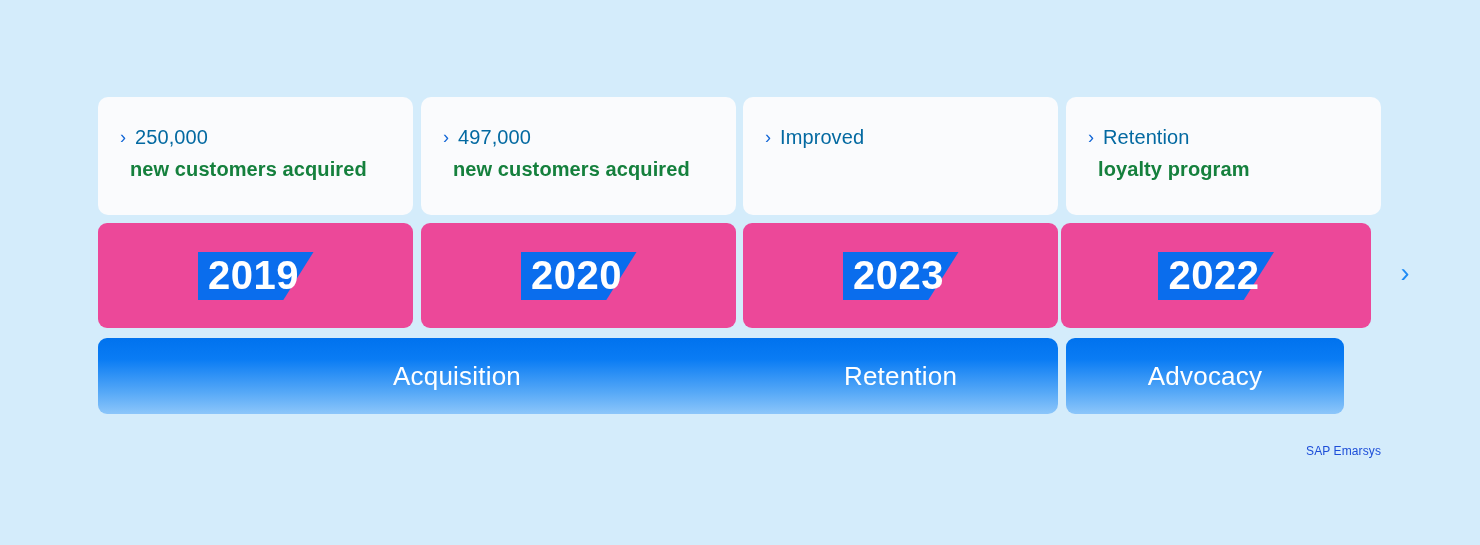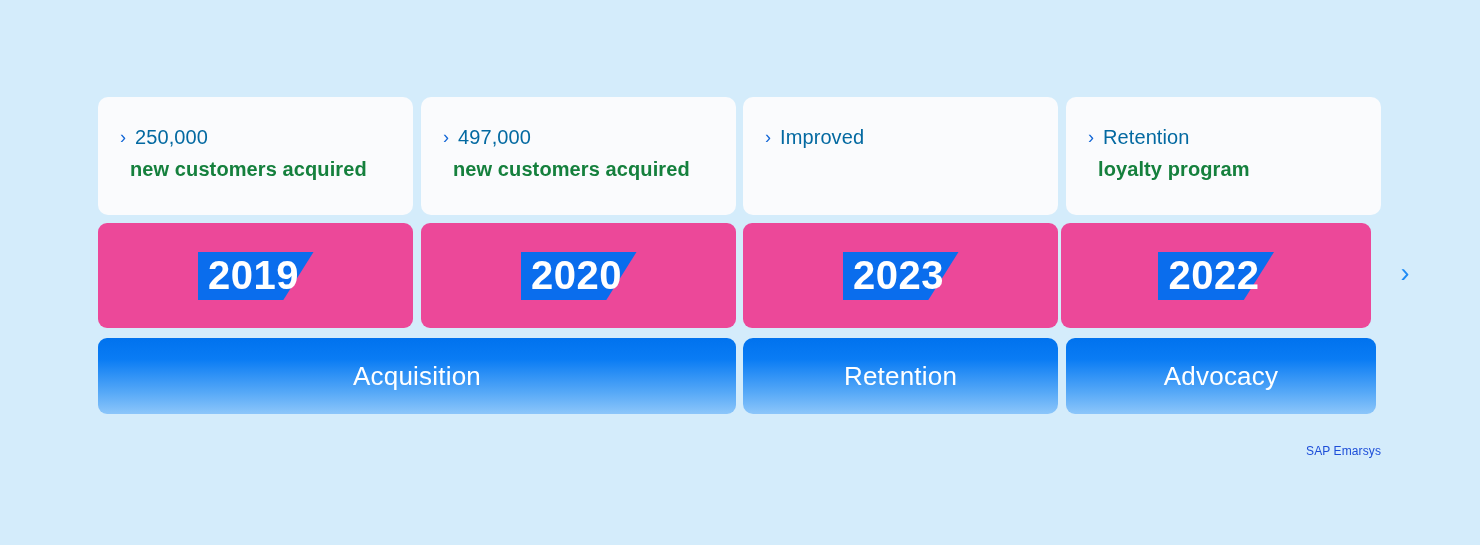--- a/index.html
+++ b/index.html
@@ -208,29 +208,29 @@
     </div>
   </div>
 
   <div class="year-block" id="year-block-3" style="left: 1061px; width: 310px;">
     <div class="year-inner">
       <div class="year-shape"></div>
       <div class="year-text">2022</div>
     </div>
   </div>
 
-  <div class="stage-bar" id="stage-bar-0" style="left: 98px; width: 638px;">
+  <div class="stage-bar" id="stage-bar-0" style="left: 98px; width: 638px; padding-left: 40px;">
     <span class="stage-label">Acquisition</span>
   </div>
 
   <div class="stage-bar" id="stage-bar-1" style="left: 743px; width: 315px; border-radius: 10px;">
     <span class="stage-label">Retention</span>
   </div>
 
-  <div class="stage-bar" id="stage-bar-2" style="left: 1066px; width: 310px;">
+  <div class="stage-bar" id="stage-bar-2" style="left: 1066px; width: 278px;">
     <span class="stage-label">Advocacy</span>
   </div>
 
   <button class="nav-next">
     <span>›</span>
   </button>
 
   <div class="footer-brand">SAP Emarsys</div>
 
 </div>

